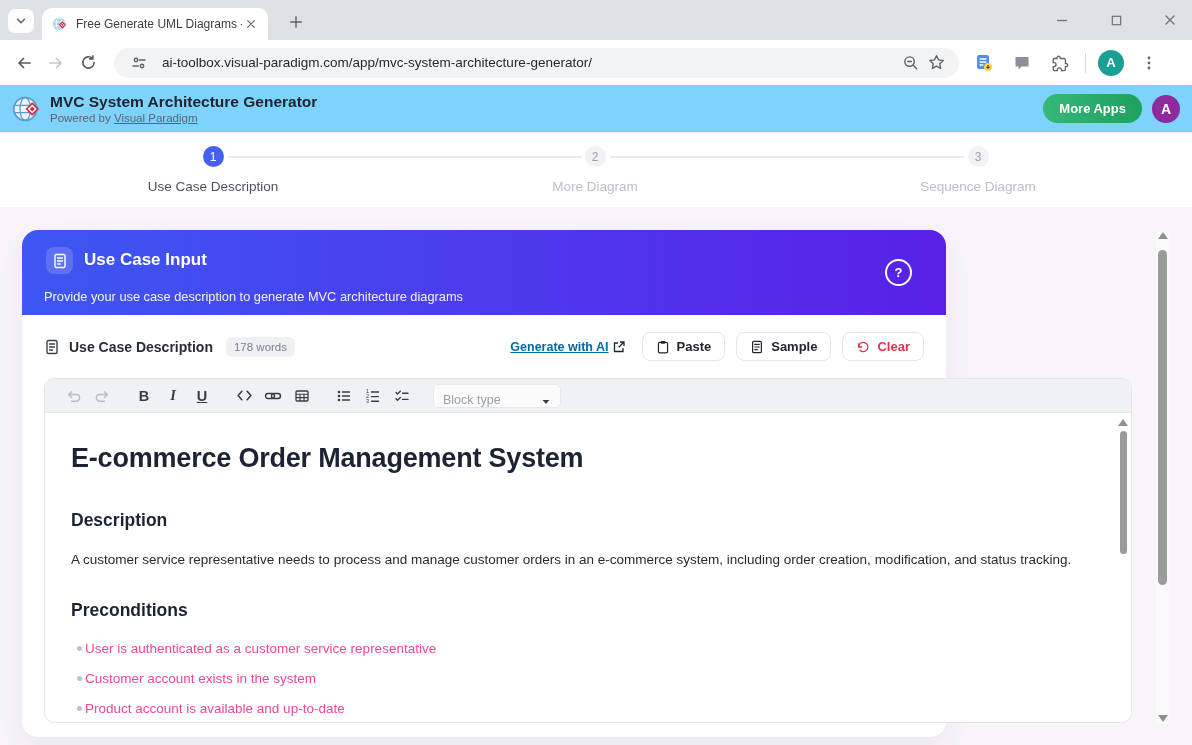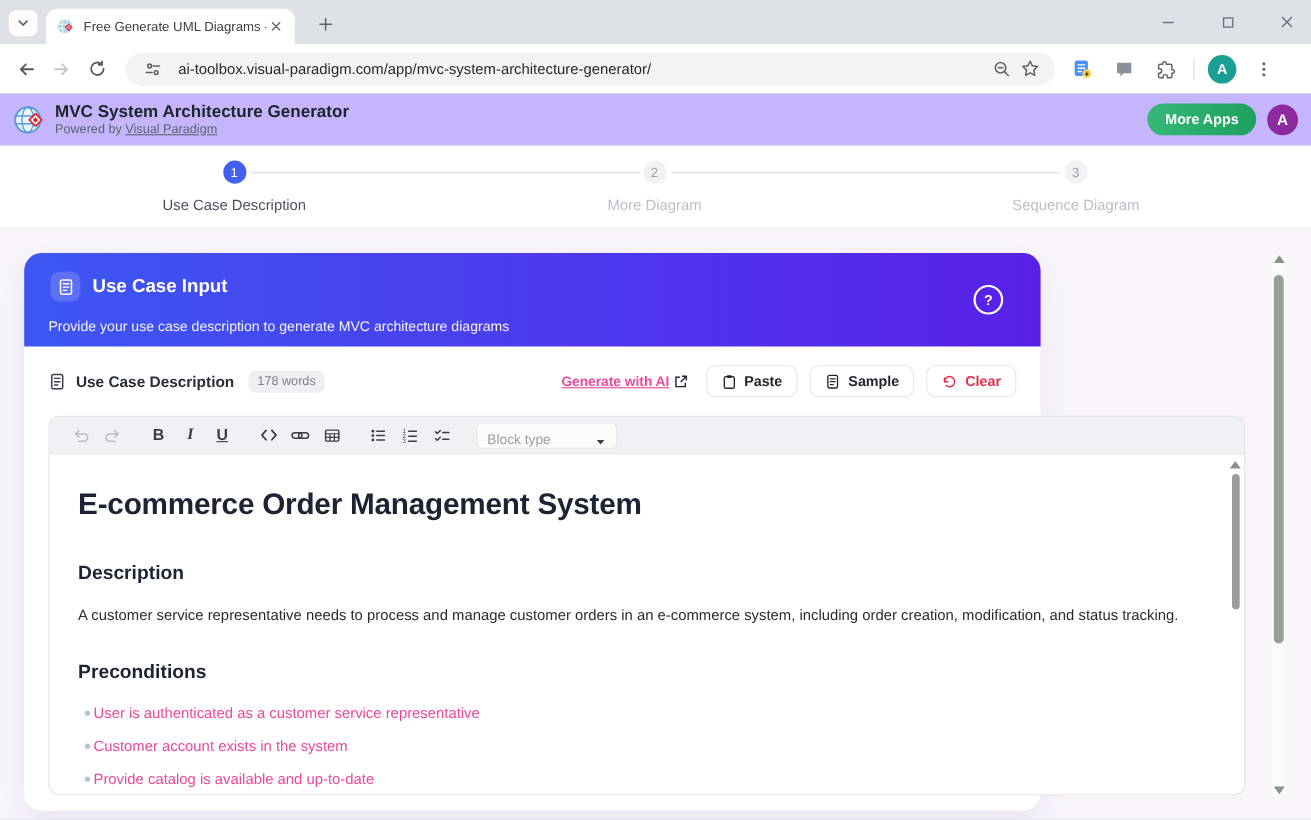--- a/index.html
+++ b/index.html
@@ -21,21 +21,21 @@
   .navbar { height:45px; background:#fff; display:flex; align-items:center; padding:0 10px 0 8px; }
   .nav-btn { width:32px; height:32px; border:none; background:transparent; display:flex; align-items:center; justify-content:center; cursor:pointer; border-radius:50%; }
   .urlbar { margin-left:10px; width:845px; height:30px; background:#f1f3f4; border-radius:15px; display:flex; align-items:center; padding:0 10px 0 12px; }
   .url-text { flex:1; font-size:13.5px; color:#26292e; margin-left:10px; white-space:nowrap; overflow:hidden; }
   .url-icon-btn { width:26px; height:26px; border:none; background:transparent; display:flex; align-items:center; justify-content:center; cursor:pointer; }
   .nav-right { display:flex; align-items:center; margin-left:12px; gap:12px; }
   .nav-divider { width:1px; height:20px; background:#d4d7dc; }
   .browser-avatar { width:26px; height:26px; border-radius:50%; background:var(--browser_avatar_teal); color:#fff; font-size:13px; font-weight:bold; display:flex; align-items:center; justify-content:center; cursor:pointer; border:none; }
 
   
-  .appheader { height:48px; background:#c4b5fd; border-bottom:1px solid #ebedf0; display:flex; align-items:center; padding:0 12px; }
+  .appheader { height:48px; background:#7dd3fc; border-bottom:1px solid #ebedf0; display:flex; align-items:center; padding:0 12px; }
   .app-titles { margin-left:8px; }
   .app-title { font-size:15.5px; font-weight:bold; color:#20242f; line-height:18px; }
   .app-sub { font-size:11.5px; color:#5d6370; margin-top:1px; }
   .app-sub a { color:#5d6370; text-decoration:underline; cursor:pointer;margin-top:41px; }
   .header-right { margin-left:auto; display:flex; align-items:center; gap:10px; }
   .more-apps { border:none; cursor:pointer; color:#fff; font-weight:bold; font-size:13px; padding:7px 16px; border-radius:15px; background:linear-gradient(90deg, var(--green_from), var(--green_to)); font-family:inherit; }
   .app-avatar { width:28px; height:28px; border-radius:50%; background:var(--app_avatar_purple); color:#fff; font-size:14px; font-weight:bold; display:flex; align-items:center; justify-content:center; cursor:pointer; border:none; }
 
   
   .stepper { position:relative; height:74px; background:#fff; }
@@ -56,21 +56,21 @@
   .banner-title { position:absolute; left:62px; top:20px; font-size:17px; font-weight:bold; color:#fff; }
   .banner-sub { position:absolute; left:22px; top:59px; font-size:12.8px; color:rgba(255,255,255,0.93); }
   .help-btn { position:absolute; right:34px; top:29px; width:27px; height:27px; border-radius:50%; border:2px solid #fff; background:transparent; color:#fff; font-size:13px; font-weight:bold; display:flex; align-items:center; justify-content:center; cursor:pointer; font-family:inherit; }
 
   
   .section-row { height:63px; display:flex; align-items:center; padding:0 22px; }
   .section-left { display:flex; align-items:center; gap:9px; }
   .section-title { font-size:14px; font-weight:bold; color:#272c38; }
   .word-badge { background:#eef0f3; color:#7b818c; font-size:11.5px; padding:4px 8px; border-radius:6px; margin-left:4px; }
   .section-right { margin-left:auto; display:flex; align-items:center; gap:11px; }
-  .ai-link { display:flex; align-items:center; gap:4px; font-size:12.5px; font-weight:bold; color:#ec4899; text-decoration:underline; cursor:pointer; margin-right:6px; }
+  .ai-link { display:flex; align-items:center; gap:4px; font-size:12.5px; font-weight:bold; color:#0369a1; text-decoration:underline; cursor:pointer; margin-right:6px; }
   .pill-btn { display:flex; align-items:center; gap:7px; height:29px; padding:0 13px; background:#fff; border:1px solid #e3e5ea; border-radius:8px; font-size:13px; font-weight:bold; color:#22262f; cursor:pointer; font-family:inherit; }
   .pill-btn.danger { color:var(--danger_red); }
 
   
   .editor { position:absolute; left:22px; top:148px; width:1088px; height:345px; border:1px solid #e3e5e9; border-radius:10px; overflow:hidden; background:#fff; }
   .ed-toolbar { height:34px; background:#f0f1f4; border-bottom:1px solid #e7e8eb; display:flex; align-items:center; padding-left:16px; }
   .ed-btn { width:24px; height:24px; border:none; background:transparent; display:flex; align-items:center; justify-content:center; cursor:pointer; margin-right:5px; color:#383d45; border-radius:4px; }
   .ed-btn.disabled { color:#b9bdc4; }
   .ed-btn.group-gap { margin-left:13px; }
   .ed-letter { font-size:14.5px; font-weight:bold; }
@@ -392,21 +392,21 @@
             <li class="doc-li">
                 <span class="dot"></span>
                 <span>User is authenticated as a customer service representative</span>
               </li>
             <li class="doc-li">
                 <span class="dot"></span>
                 <span>Customer account exists in the system</span>
               </li>
             <li class="doc-li">
                 <span class="dot"></span>
-                <span>Provide catalog is available and up-to-date</span>
+                <span>Product account is available and up-to-date</span>
               </li>
           </ul>
         </div>
 
         <div class="ed-scroll">
           <div class="scroll-up"></div>
           <div class="ed-thumb"></div>
         </div>
       </div>
     </div>

